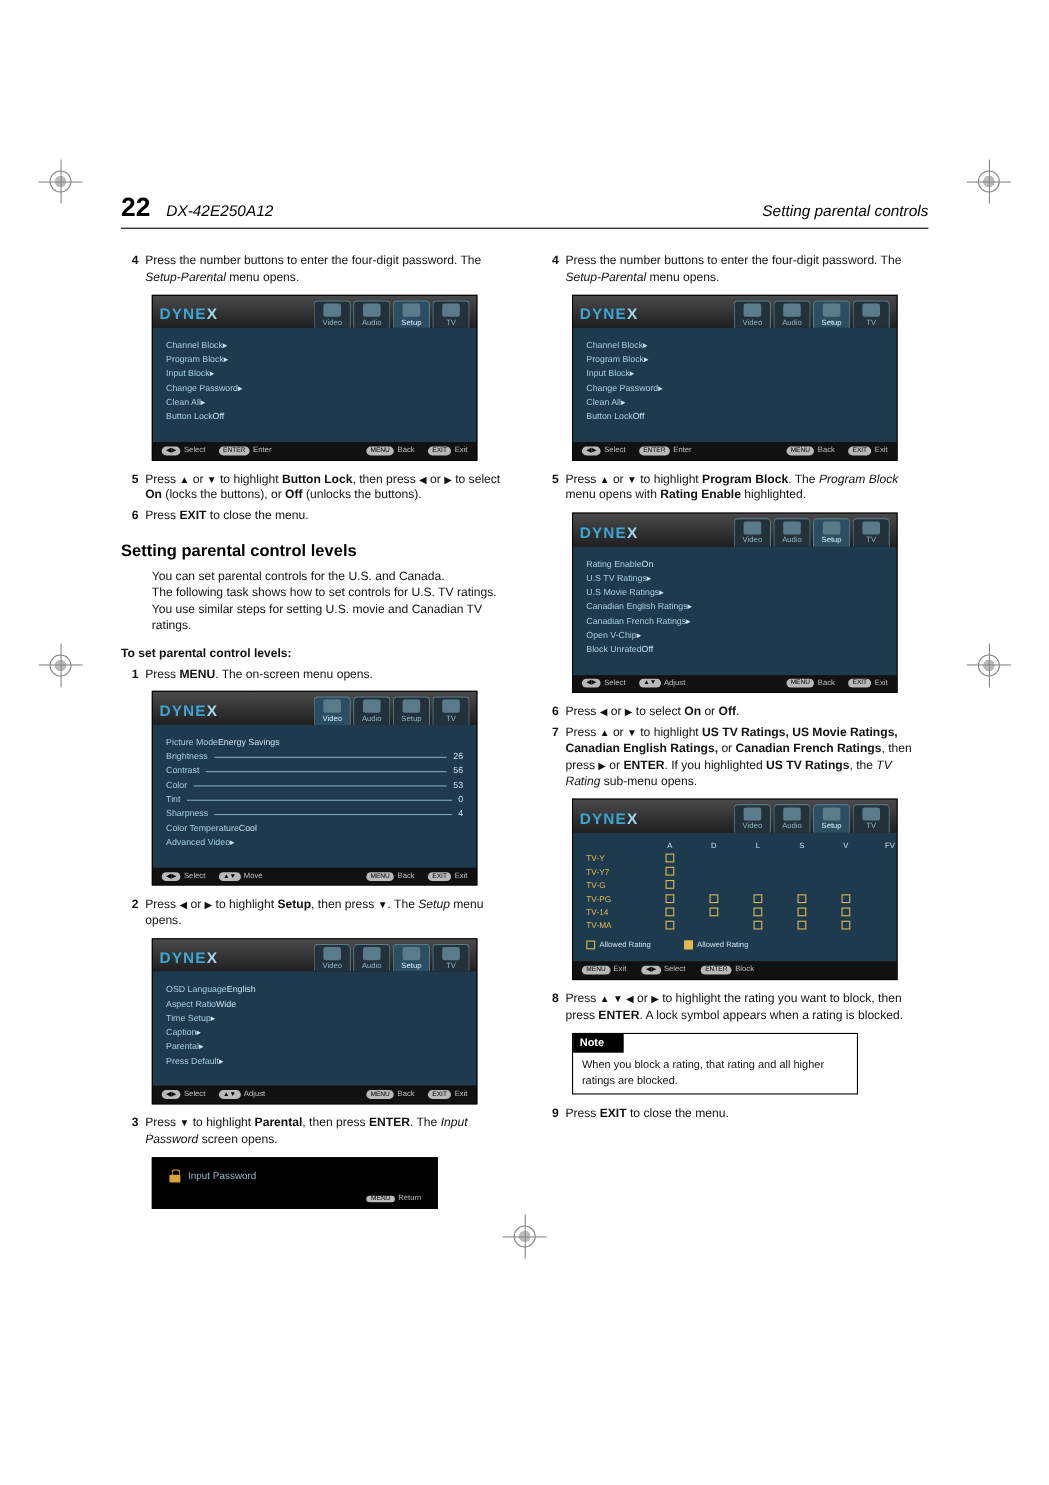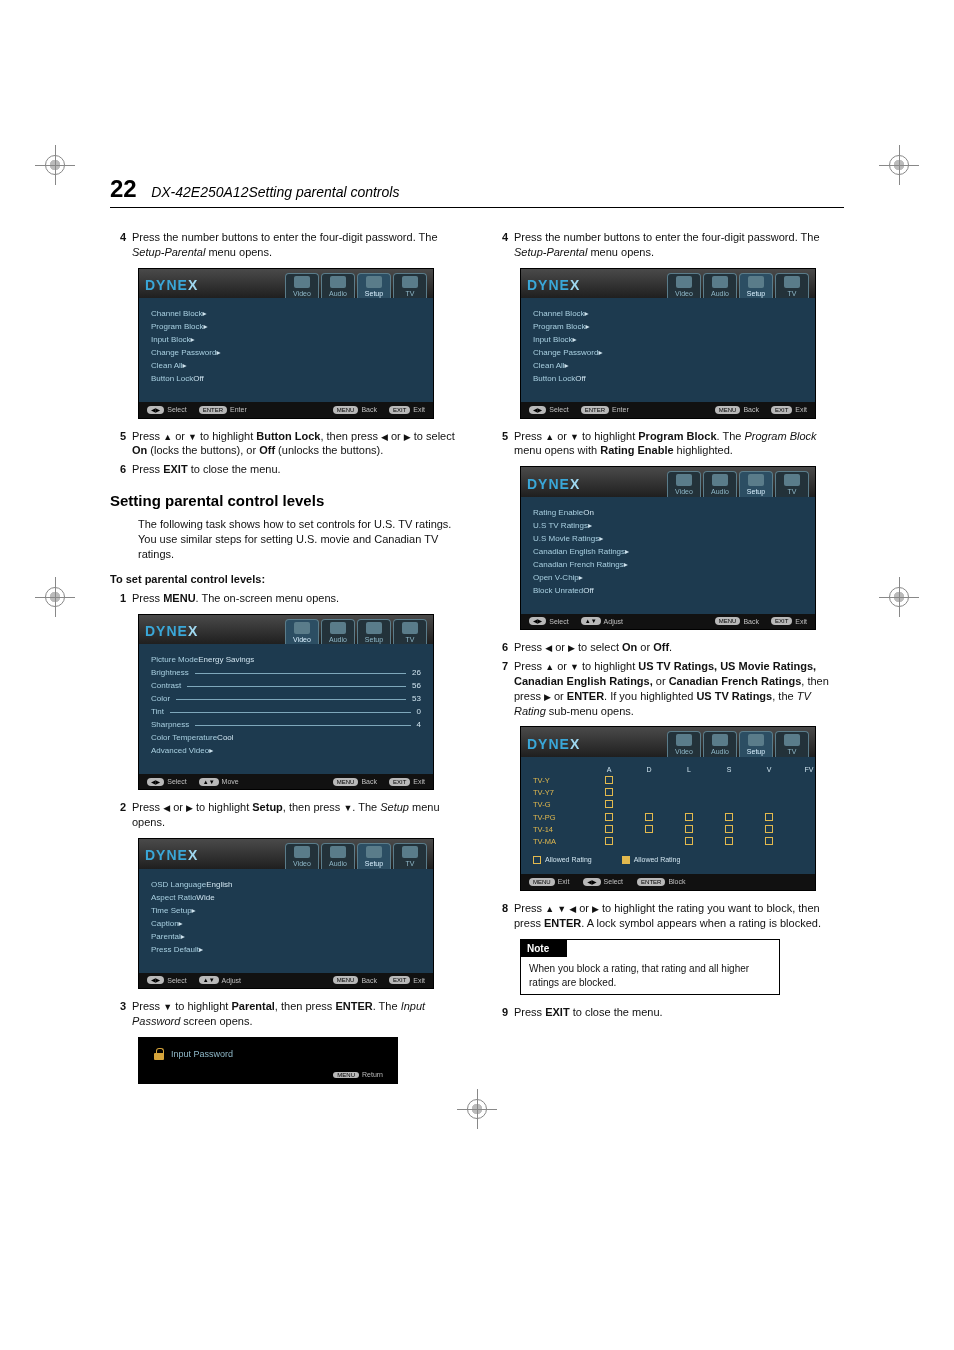--- a/index.html
+++ b/index.html
@@ -27,21 +27,21 @@
   .reg-top-left  { top: 140px; left: 30px; }
   .reg-top-right { top: 140px; right: 30px; }
   .reg-bot-center{ bottom: 60px; left: 50%; transform: translateX(-50%);}
   .reg-mid-left  { top: 50%; left: 30px; transform: translateY(-50%);}
   .reg-mid-right { top: 50%; right: 30px; transform: translateY(-50%);}
 
   .page {
     padding: 175px 110px 100px 110px;
   }
   .header-row {
-    display: flex; align-items: baseline;
+    display: flex; justify-content: space-between; align-items: baseline;
     margin-bottom: 4px;
   }
   .page-number { font-size: 24px; font-weight: bold; }
   .model { font-style: italic; font-size: 14px; margin-left: 10px; }
   .section-title-right { font-style: italic; font-size: 14px; }
   .divider { border: none; border-top: 1px solid #000; margin-bottom: 18px; }
 
   .columns { display: flex; gap: 30px; }
   .col { flex: 1; font-size: 11px; line-height: 1.35; color: #111; }
 
@@ -322,20 +322,21 @@
           <span>Press </span><span class="triangle-up"></span><span> or </span><span class="triangle-down"></span><span> to highlight </span><b>Button Lock</b><span>, then press </span><span class="triangle-left"></span><span> or </span><span class="triangle-right"></span><span> to select </span><b>On</b><span> (locks the buttons), or </span><b>Off</b><span> (unlocks the buttons).</span>
         </div>
       </div>
 
       <div class="step">
         <div class="num">6</div>
         <div class="body"><span>Press </span><b>EXIT</b><span> to close the menu.</span></div>
       </div>
 
       <h2 class="section-heading">Setting parental control levels</h2>
+      <div class="indent">You can set parental controls for the U.S. and Canada.</div>
       <div class="indent">The following task shows how to set controls for U.S. TV ratings. You use similar steps for setting U.S. movie and Canadian TV ratings.</div>
       <div class="subhead indent" style="padding-left:0">To set parental control levels:</div>
 
       <div class="step">
         <div class="num">1</div>
         <div class="body"><span>Press </span><b>MENU</b><span>. The on-screen menu opens.</span></div>
       </div>
 
       <div class="osd">
         <div class="osd-header">

